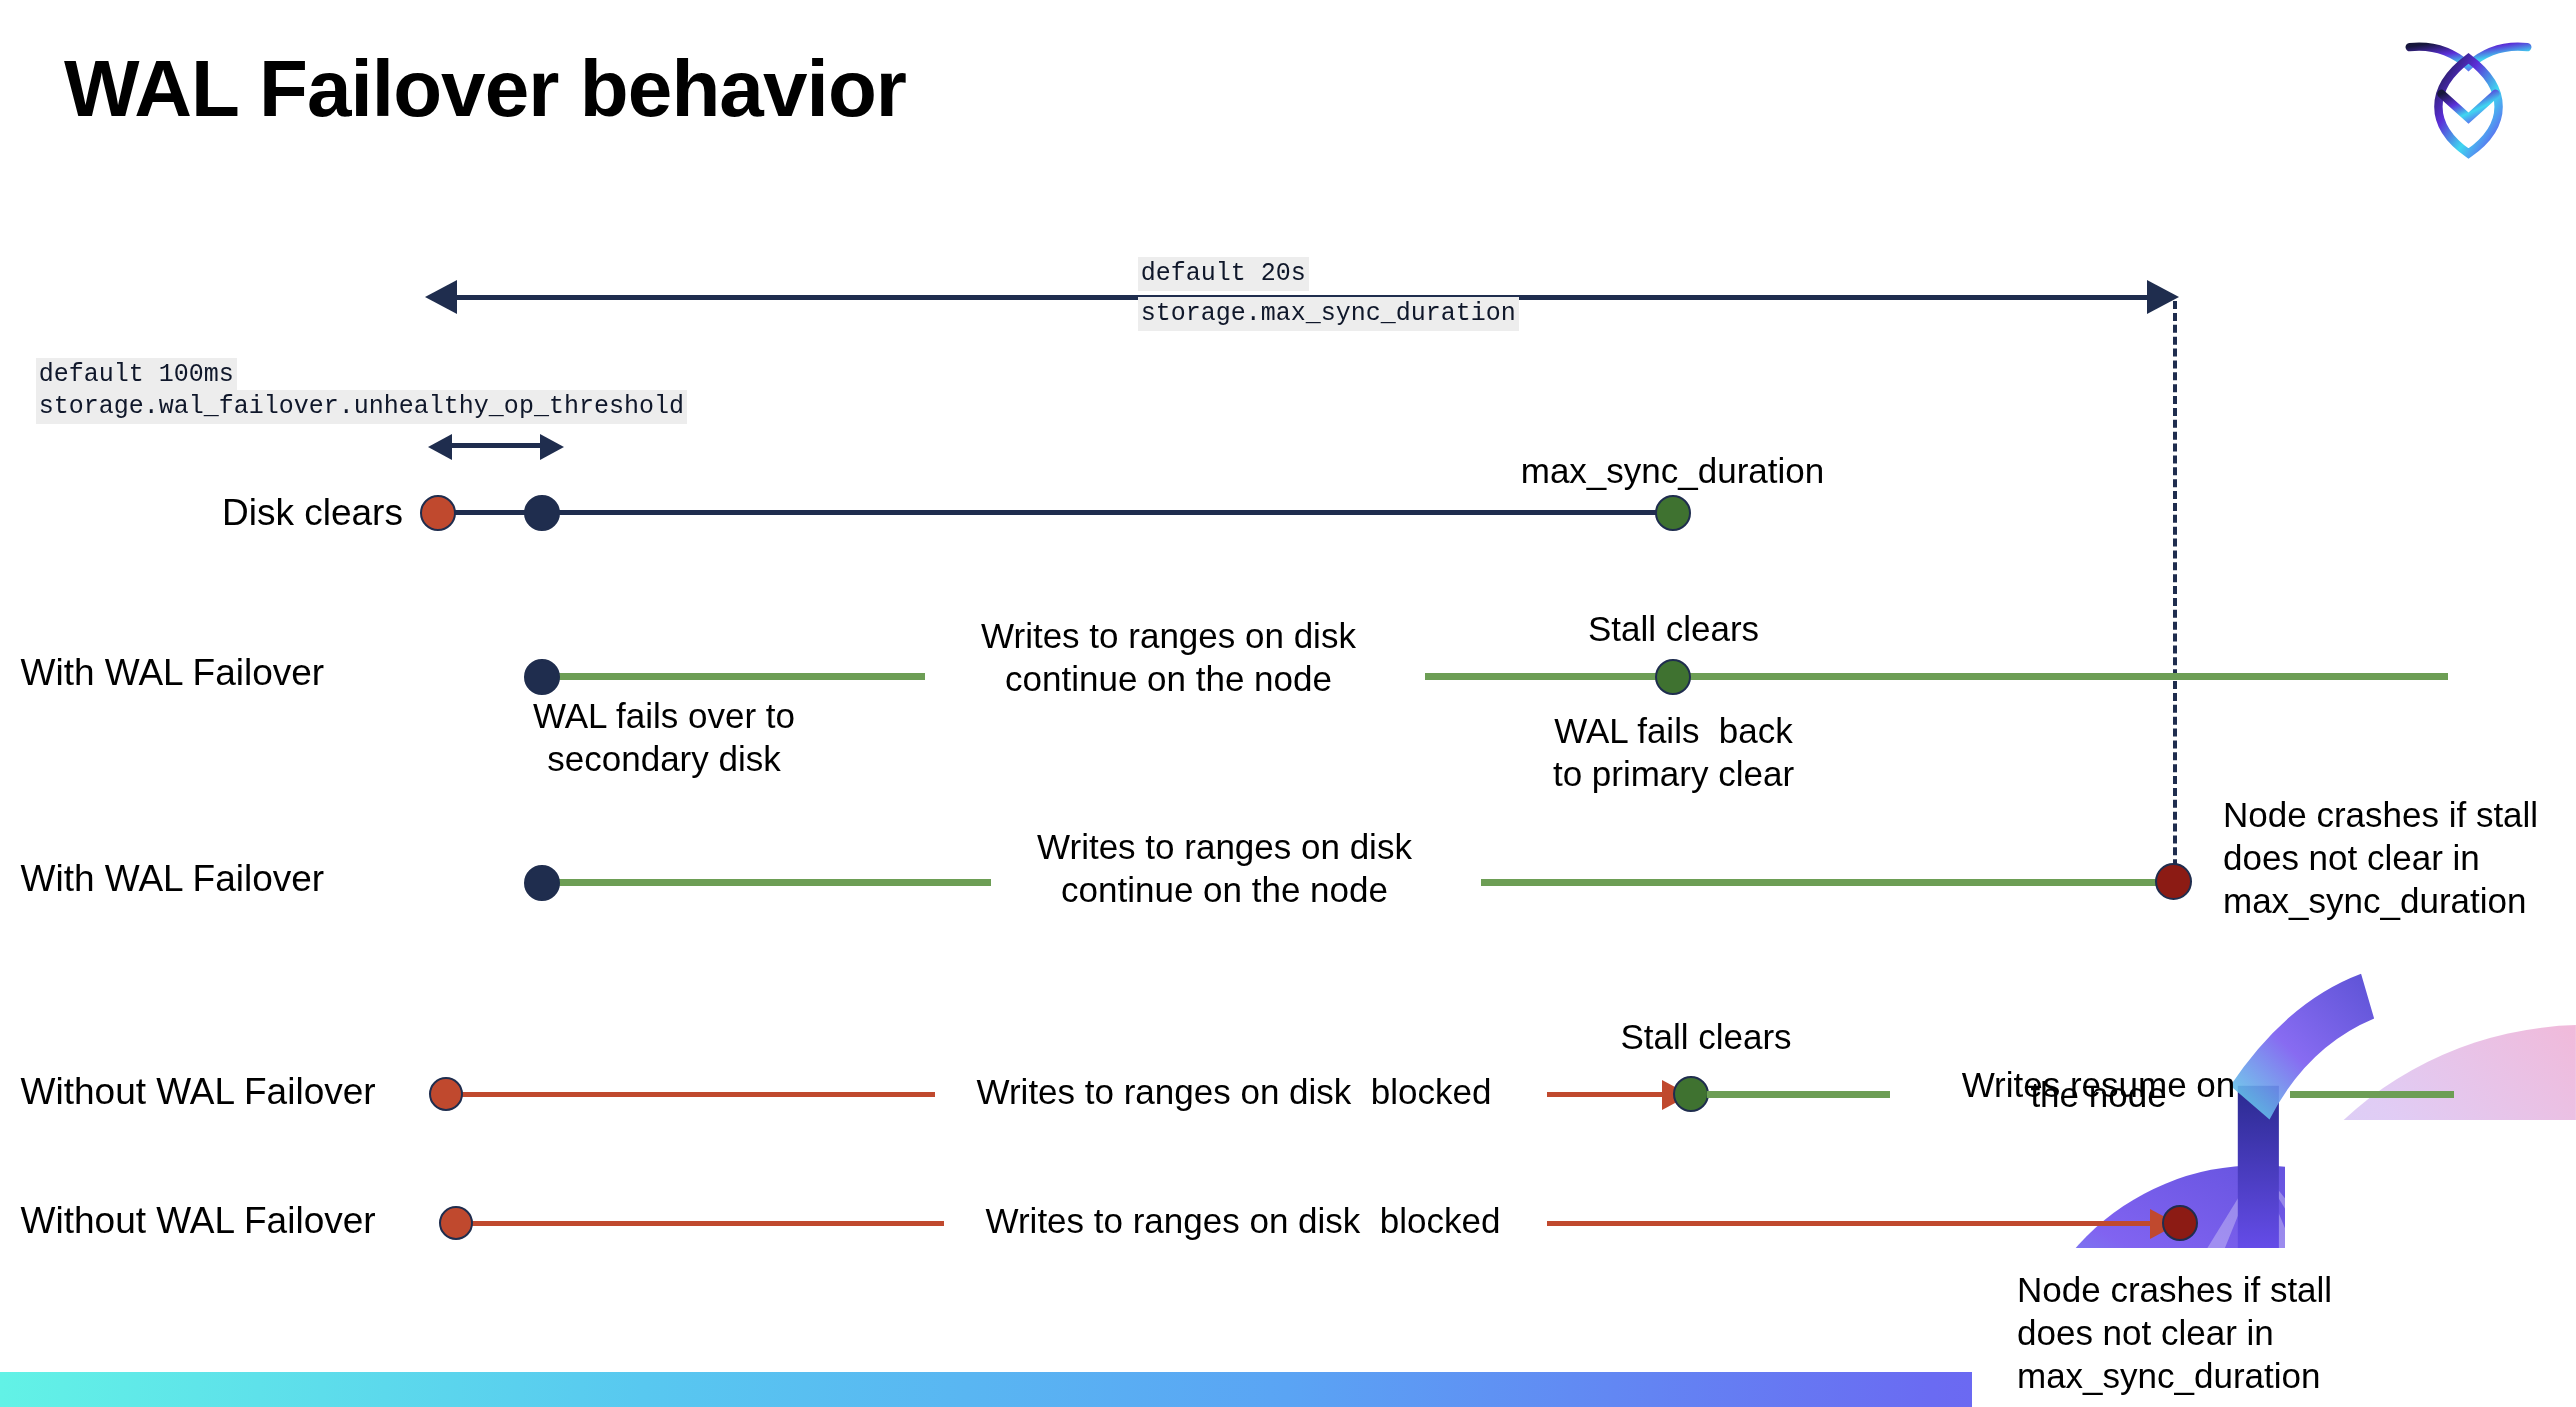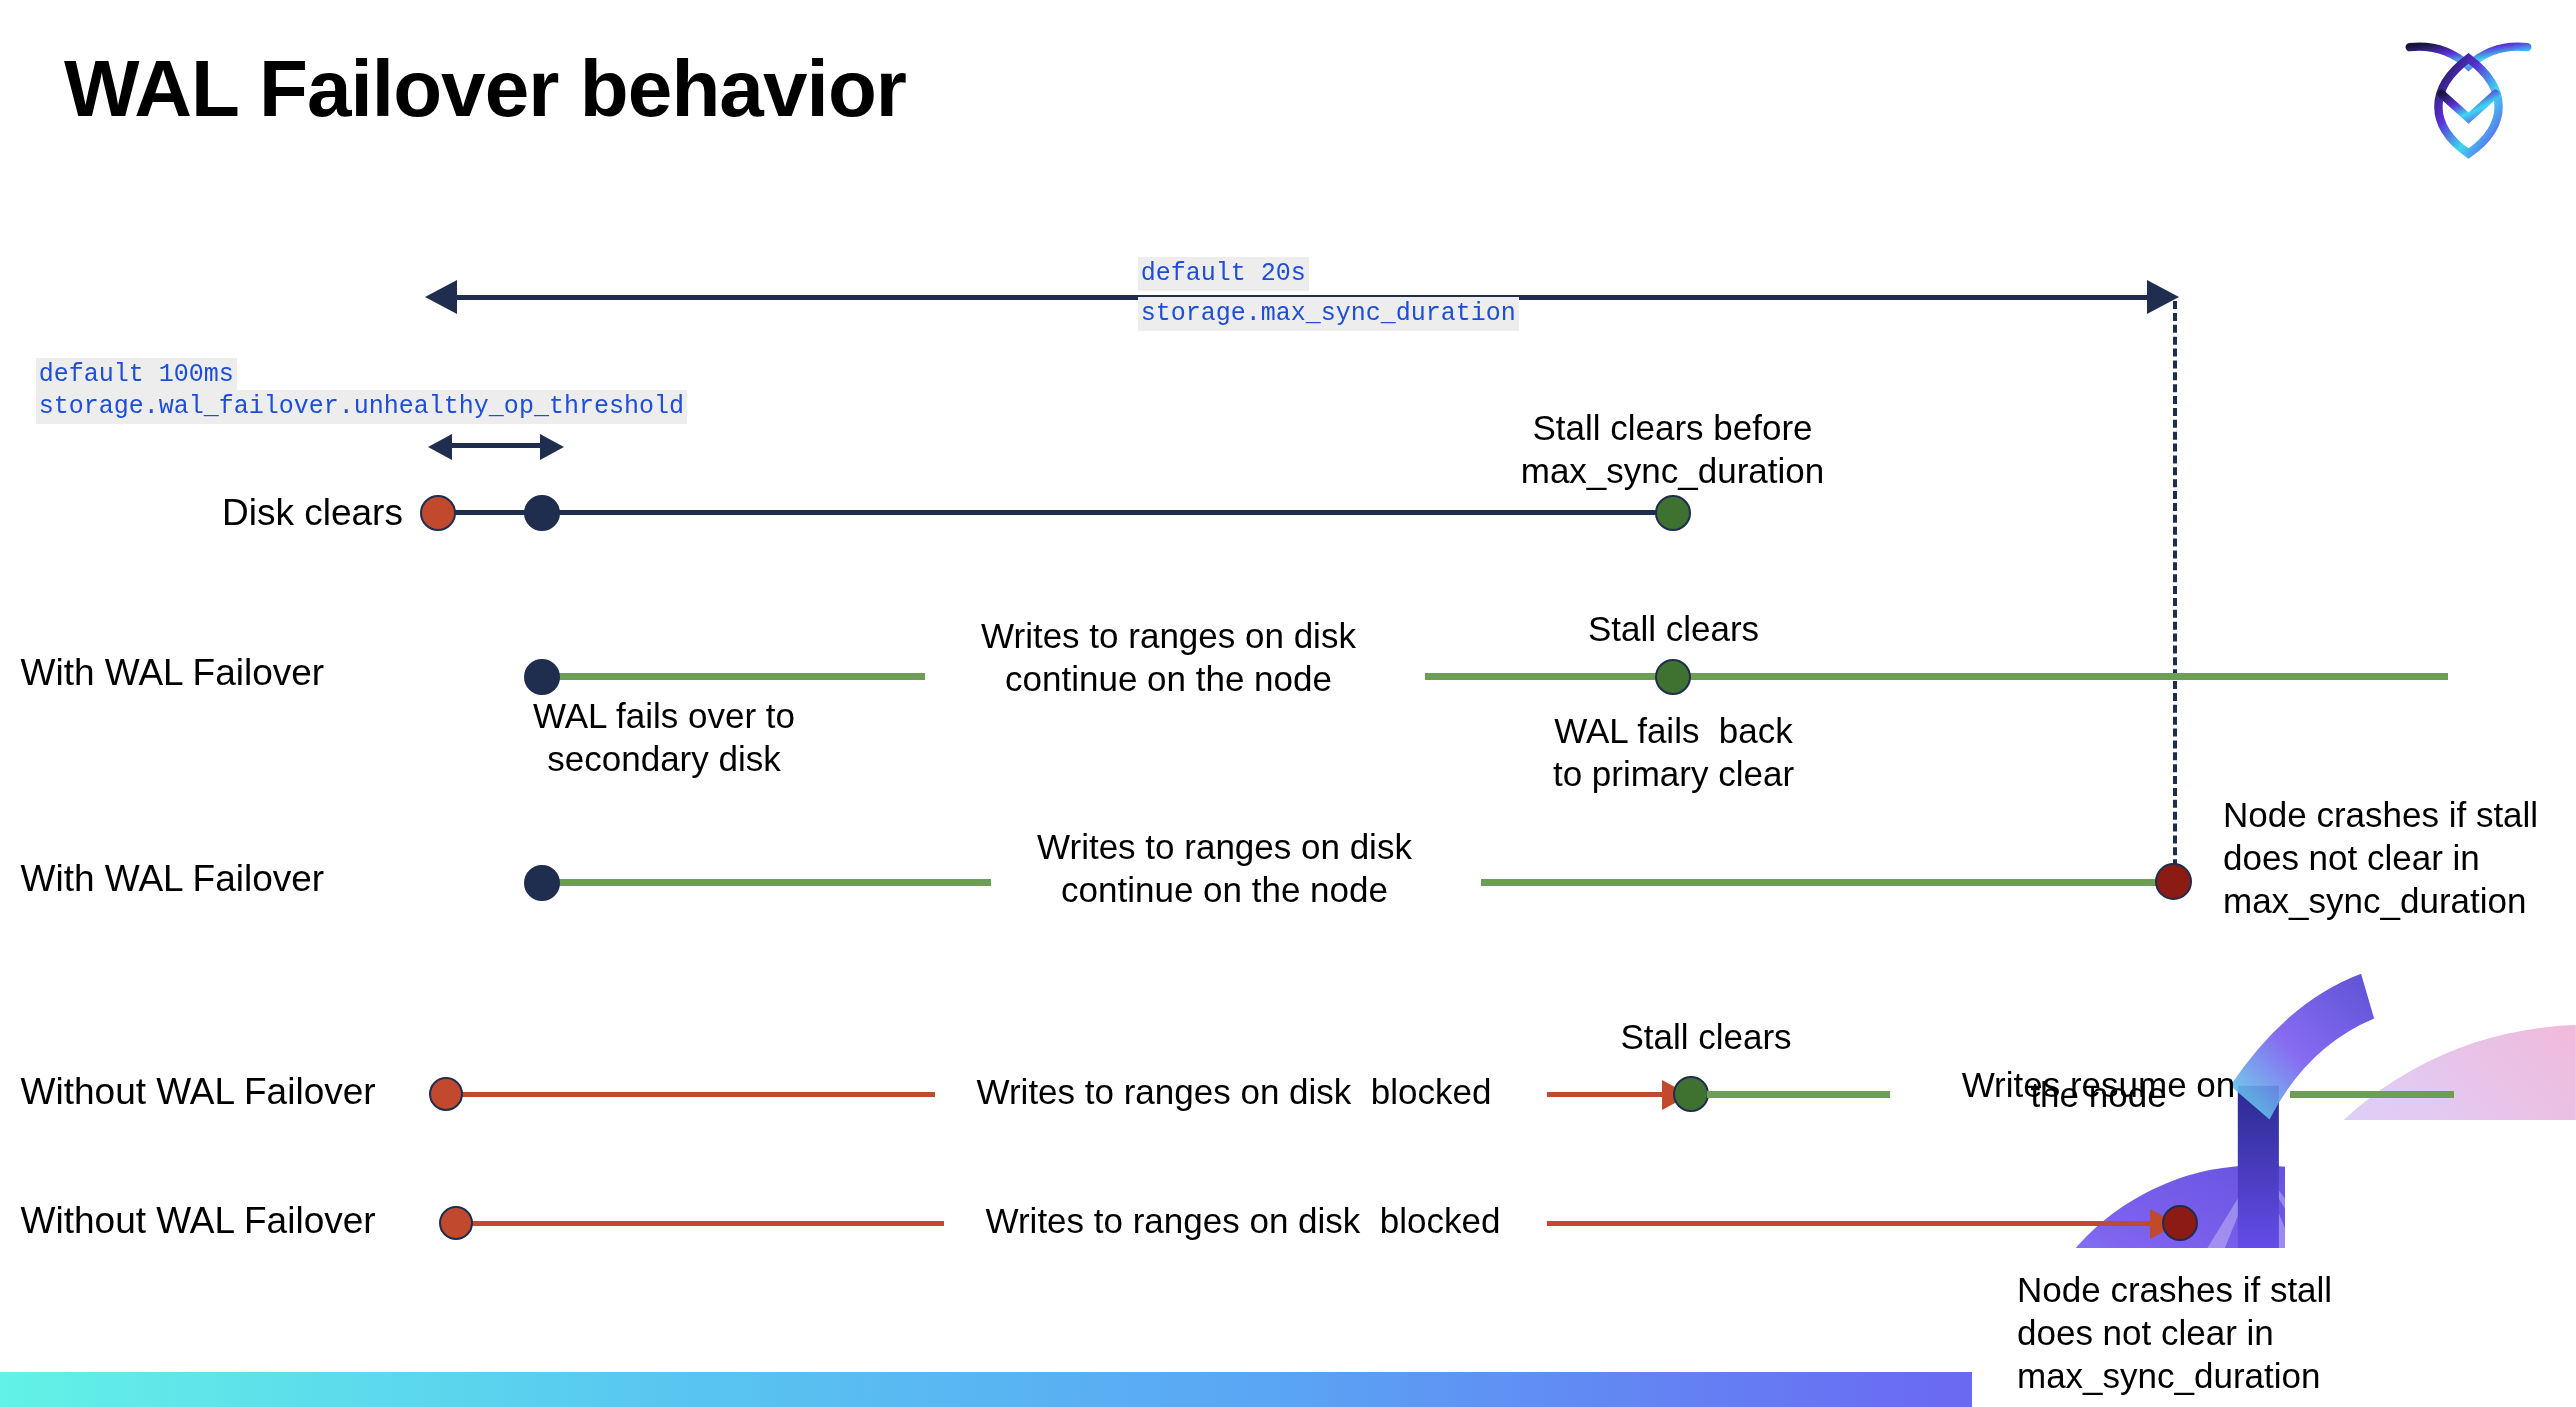--- a/index.html
+++ b/index.html
@@ -39,21 +39,21 @@
   }
   .coverbox2{
     position:absolute;left:2285px;top:1120px;width:291px;height:131px;
     background:#ffffff;
   }
 
   
   .code{
     position:absolute;
     font-family:"Liberation Mono", monospace;
-    font-size:25px;color:#1d4ed8;
+    font-size:25px;color:#0f172a;
     background:#ededed;
     line-height:1.28;
     white-space:pre;
     padding:0.9px 2.8px;
     text-align:right;
   }
 
   
   .txt{
     position:absolute;color:#000000;
@@ -215,21 +215,20 @@
   <div class="hline navy" style="left:451px;top:443px;width:90px;height:4.7px;"></div>
   <div class="ahead right-navy-sm" style="left:540px;top:434px;"></div>
 
   <div class="rowlabel" style="left:222px;top:494px;">Disk clears</div>
 
   <div class="hline navy" style="left:439px;top:510px;width:1236px;"></div>
   <div class="dot orange" style="left:420px;top:495px;width:36px;height:36px;"></div>
   <div class="dot navy" style="left:524px;top:495px;width:36px;height:36px;"></div>
   <div class="dot green" style="left:1655px;top:495px;width:36px;height:36px;"></div>
 
-  <div class="txt center" style="left:1425px;top:407px;width:495px;">Stall clears before</div>
   <div class="txt center" style="left:1425px;top:450px;width:495px;">max_sync_duration</div>
 
   <div class="rowlabel" style="left:20.6px;top:654px;">With WAL Failover</div>
 
   <div class="hline green" style="left:542px;top:673px;width:383px;height:6.5px;"></div>
   <div class="hline green" style="left:1425px;top:673px;width:1023px;height:6.5px;"></div>
   <div class="dot navy" style="left:524px;top:659px;width:36px;height:36px;"></div>
   <div class="dot green" style="left:1655px;top:659px;width:36px;height:36px;"></div>
 
   <div class="txt center" style="left:935px;top:615px;width:467px;">Writes to ranges on disk</div>

